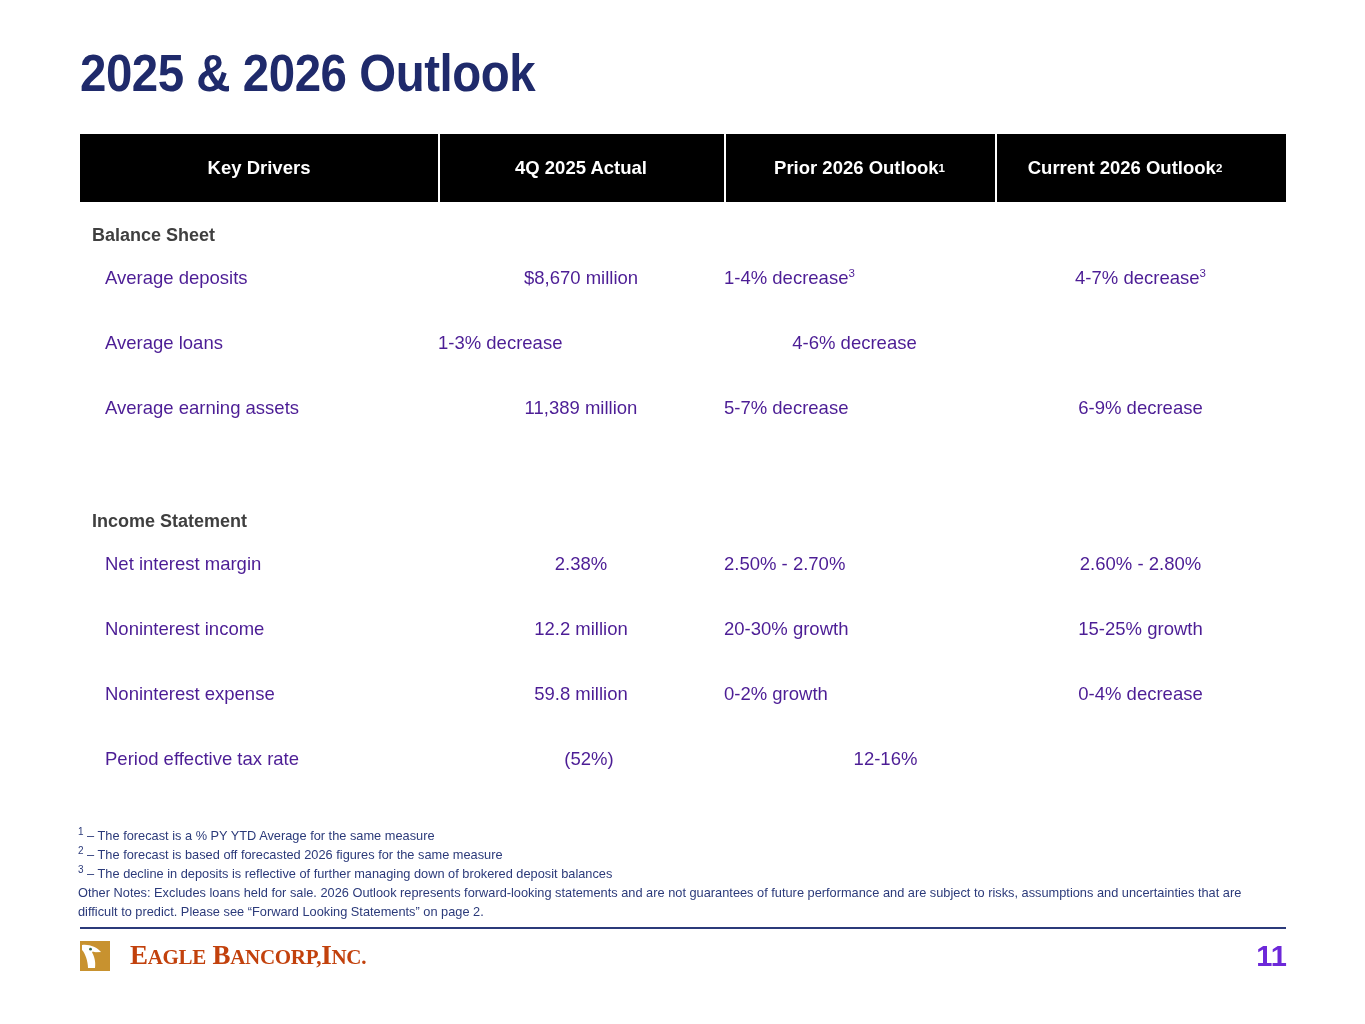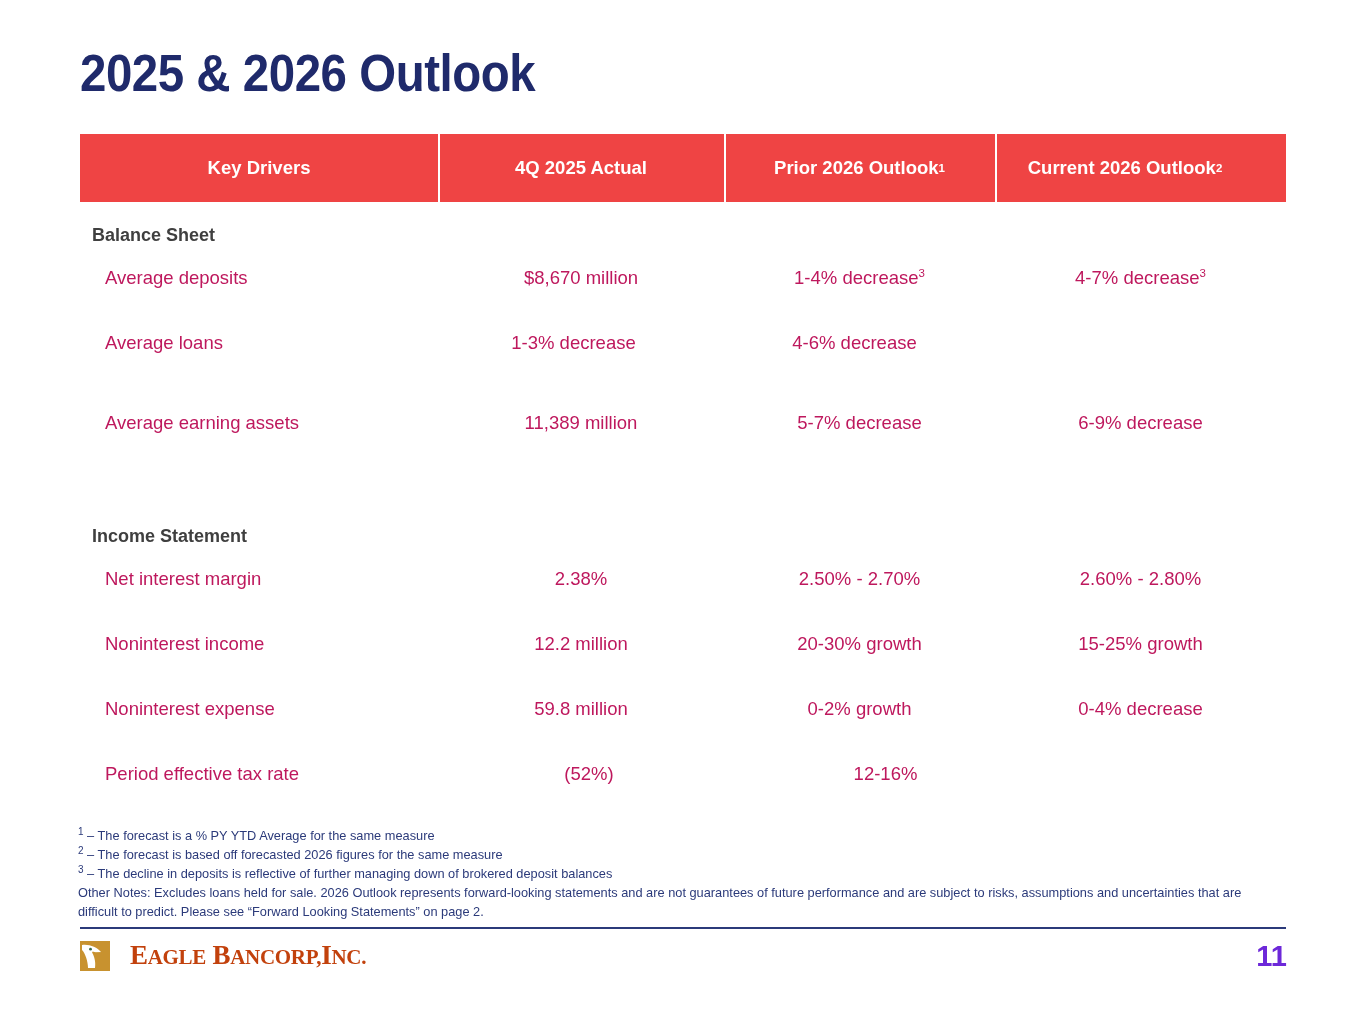--- a/index.html
+++ b/index.html
@@ -33,21 +33,21 @@
   
   .table-wrap {
     position: absolute;
     left: 80px;
     top: 134px;
     width: 1206px;
   }
 
   .table-header {
     display: flex;
-    background: #ef4444;
+    background: #000000;
     height: 68px;
   }
   .th {
     display: flex;
     align-items: center;
     justify-content: center;
     color: #ffffff;
     font-size: 18.5px;
     font-weight: bold;
     box-sizing: border-box;
@@ -80,31 +80,31 @@
     font-weight: bold;
     color: #3f3f3f;
     padding-left: 12px;
   }
   .body-row {
     display: flex;
     align-items: flex-start;
   }
   .cell {
     font-size: 18.5px;
-    color: #be185d;
+    color: #4c1d95;
     box-sizing: border-box;
     white-space: nowrap;
   }
   .cell.label {
     width: 358px;
     padding-left: 25px;
     text-align: left;
   }
   .cell.v1 { width: 286px; text-align: center; }
-  .cell.v2 { width: 271px; text-align: center; }
+  .cell.v2 { width: 271px; }
   .cell.v3 { width: 291px; text-align: center; }
 
   .spacer-lg { height: 92px; }
 
   
   .footnotes {
     position: absolute;
     left: 78px;
     top: 826px;
     width: 1210px;
@@ -198,21 +198,21 @@
     <div class="cell v2"><span>1-4% decrease</span><sup>3</sup></div>
     <div class="cell v3"><span>4-7% decrease</span><sup>3</sup></div>
   </div>
 
   <div class="body-row" style="margin-top:43px;">
     <div class="cell label">Average loans</div>
     <div class="cell v2"><span>1-3% decrease</span><sup></sup></div>
     <div class="cell v3"><span>4-6% decrease</span><sup></sup></div>
   </div>
 
-  <div class="body-row" style="margin-top:58px;">
+  <div class="body-row" style="margin-top:43px;">
     <div class="cell label">Average earning assets</div>
     <div class="cell v1">11,389 million</div>
     <div class="cell v2"><span>5-7% decrease</span><sup></sup></div>
     <div class="cell v3"><span>6-9% decrease</span><sup></sup></div>
   </div>
 
   <div class="spacer-lg"></div>
 
   <div class="section-title">Income Statement</div>
 

